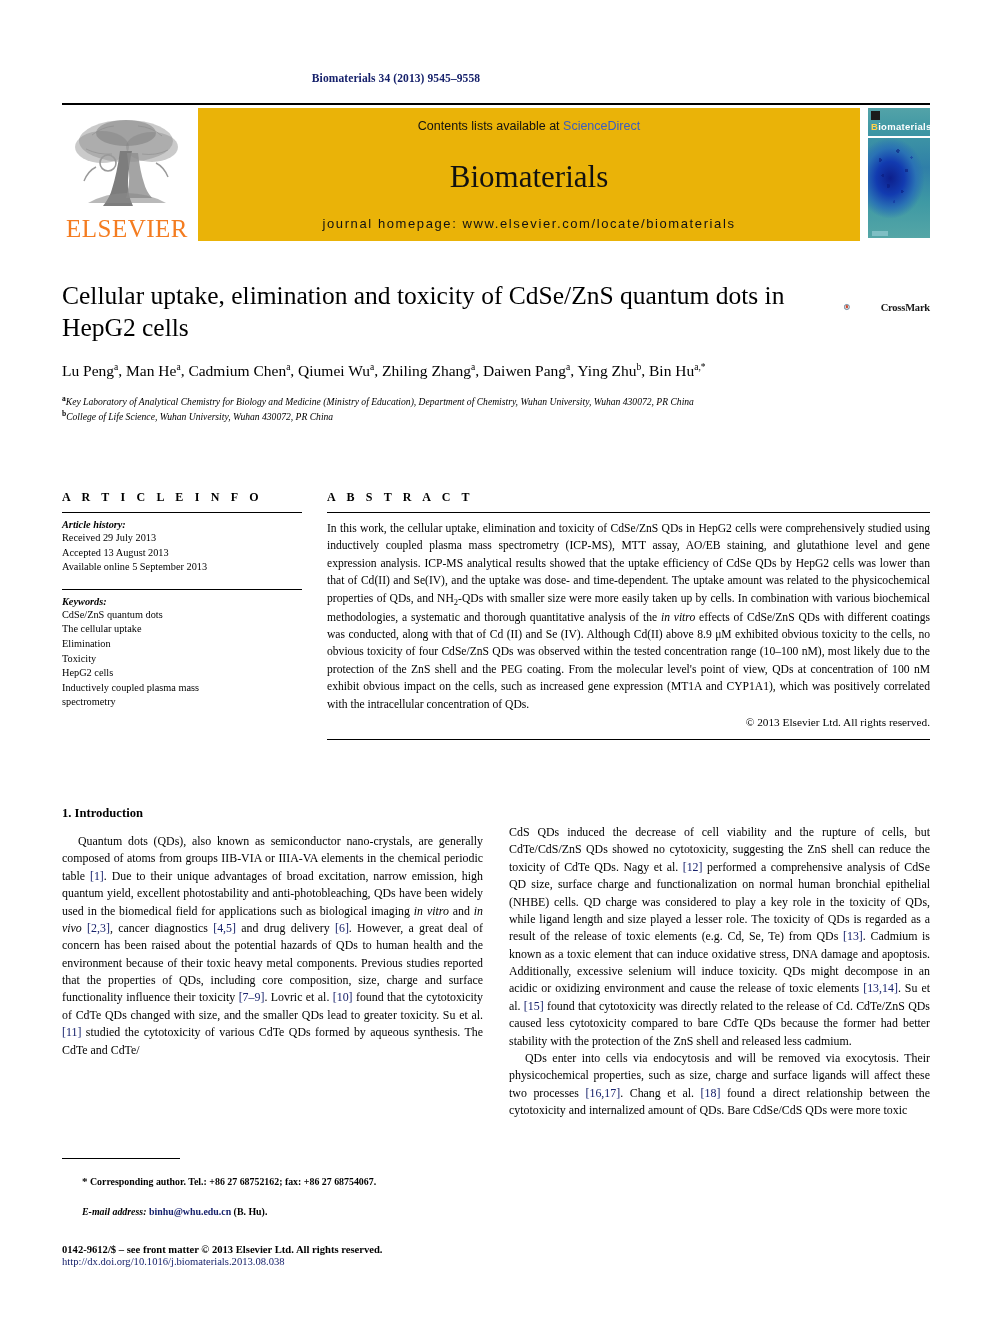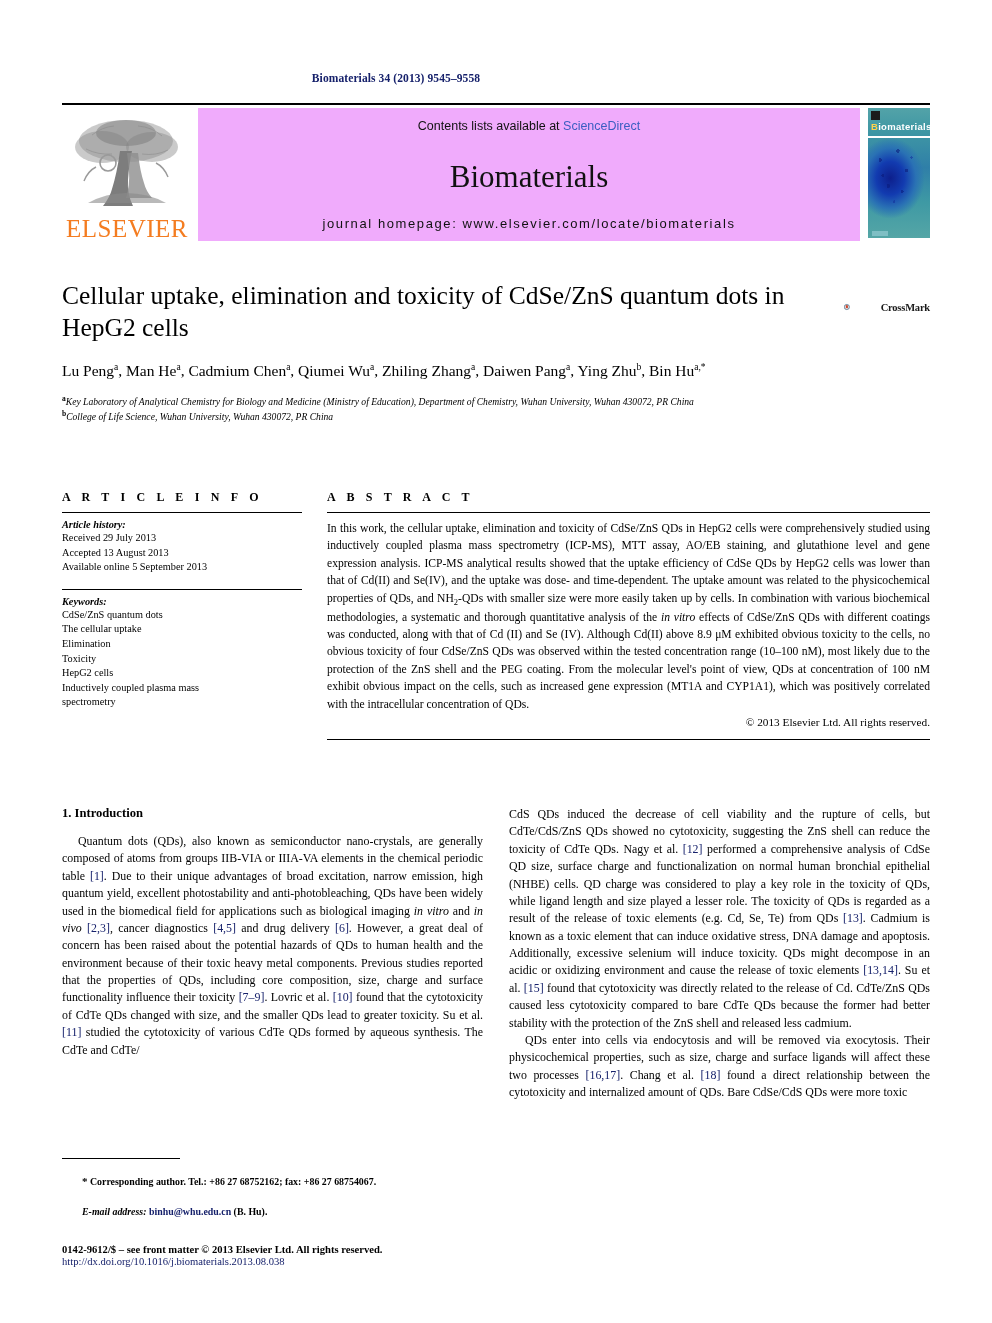--- a/index.html
+++ b/index.html
@@ -65,21 +65,21 @@
   .elsevier-word {
     font-family: "Liberation Serif", serif;
     font-size: 25px;
     letter-spacing: 0.5px;
     color: #f47c20;
     line-height: 1;
     margin-top: 1px;
   }
   .journal-band {
     flex: 1 1 auto;
-    background: #f0abfc;
+    background: #eab308;
     margin-left: 6px;
     margin-right: 8px;
     display: flex;
     flex-direction: column;
     align-items: center;
     justify-content: space-between;
     padding: 11px 0 10px 0;
     height: 112px;
   }
   .contents-line {
@@ -293,21 +293,21 @@
     margin: 0 0 12px 0;
   }
   .para {
     font-size: 11.9px;
     line-height: 1.46;
     text-align: justify;
     text-indent: 16px;
     margin: 0 0 0 0;
     hyphens: auto;
   }
-  .para.cont { text-indent: 0; }
+  .para.cont { text-indent: 0; margin-top: 18px; }
   .ref { color: #16216b; }
   .para i { font-style: italic; }
 
   
   .footnote {
     position: absolute;
     left: 62px;
     top: 1158px;
     width: 421px;
   }

